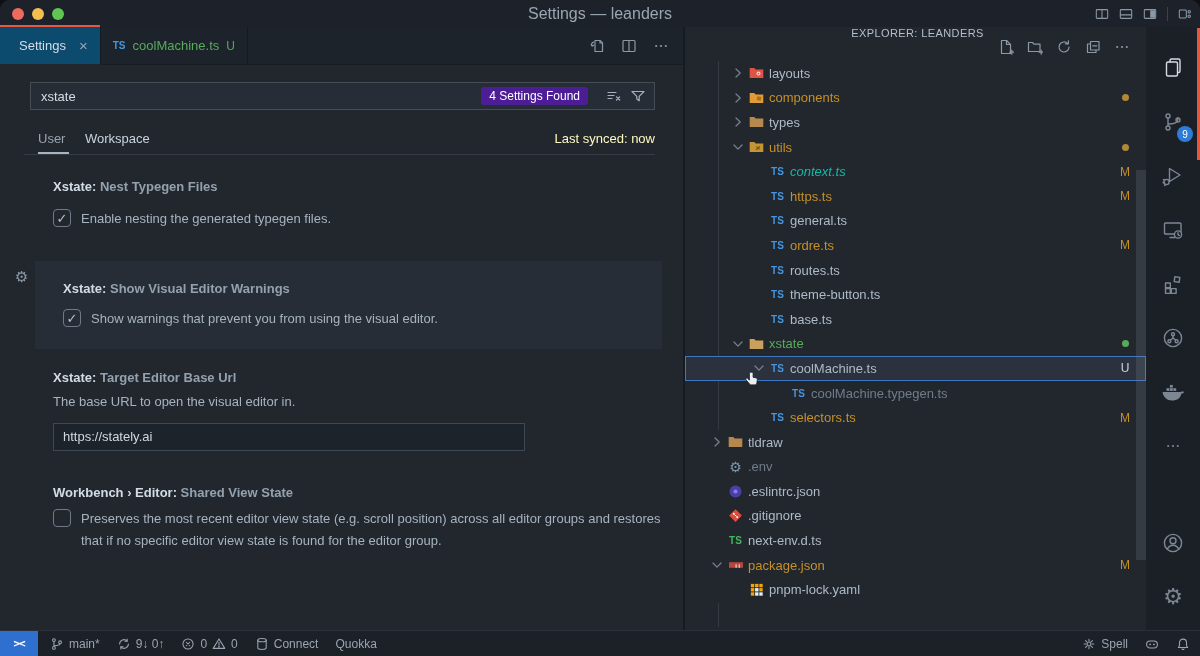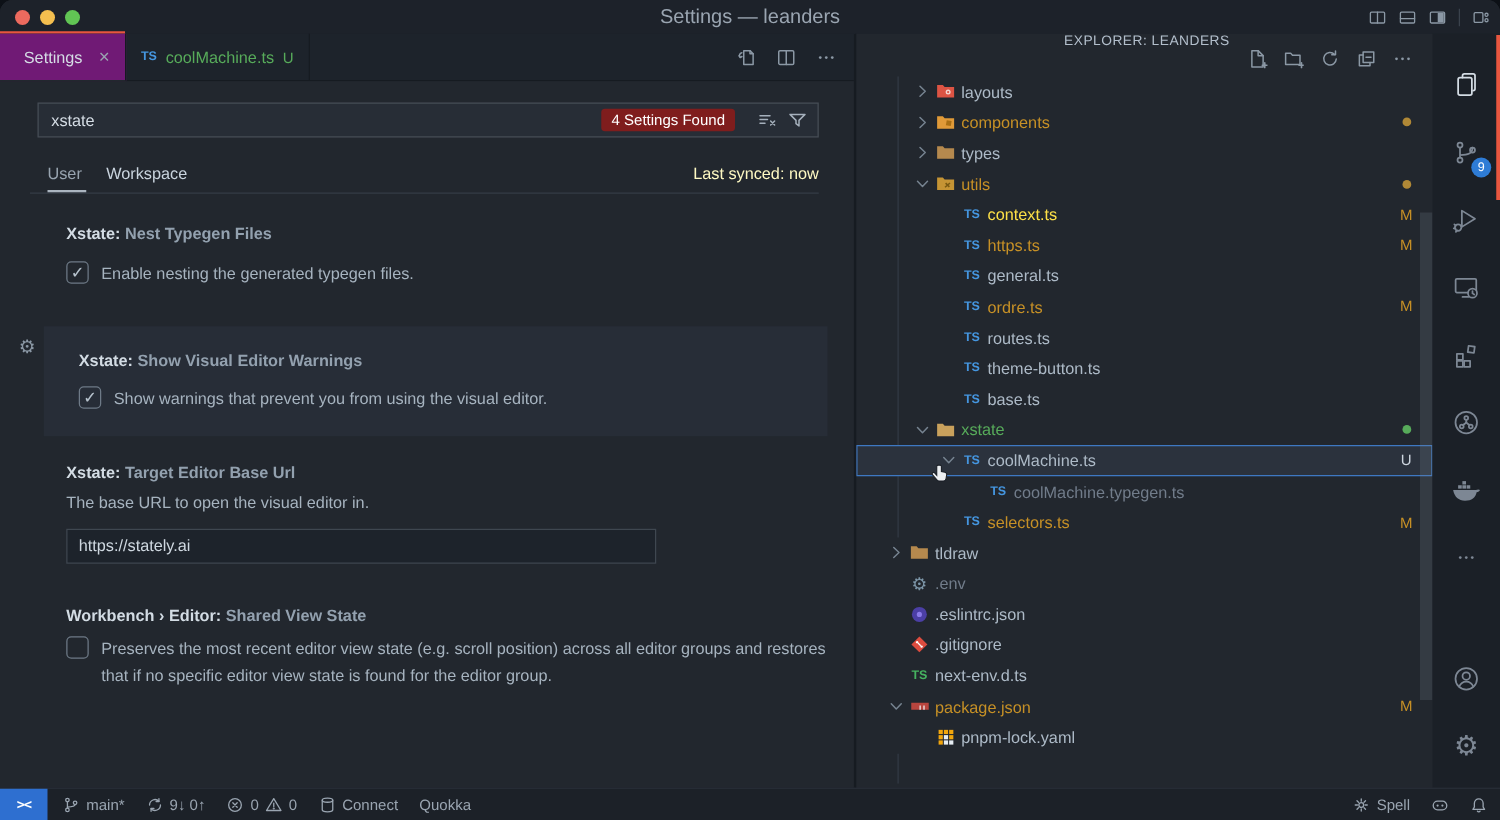--- a/index.html
+++ b/index.html
@@ -19,33 +19,33 @@
   
   .main { display:flex; height:603px; }
   .editor-group { width:683px; display:flex; flex-direction:column; background:#22272e; }
   .sash { width:1px; background:#161b21; }
   .sidebar { width:462px; position:relative; background:#22272e; border-left:1px solid #161b21; }
   .activitybar { width:54px; position:relative; background:#1b2027; display:flex; flex-direction:column; align-items:center; padding-top:14px; padding-bottom:6px; }
 
   
   .tabbar { position:relative; height:38px; background:#1d232b; display:flex; border-bottom:1px solid #161b21; }
   .tab { display:flex; align-items:center; gap:7px; padding:0 12px; font-size:13px; border-right:1px solid #161b21; cursor:default; }
-  .tab.active { background:#701a75; color:#d5dde5; border-bottom:1px solid #22272e; margin-bottom:-1px; }
+  .tab.active { background:#0c4a6e; color:#d5dde5; border-bottom:1px solid #22272e; margin-bottom:-1px; }
   .tab.inactive { color:#57ab5a; }
   .tab .doc-ic { color:#aab6c2; display:flex; }
   .tab .close { color:#9aa5b1; font-size:15px; margin-left:6px; }
   .tsg { font-weight:700; font-size:10px; color:#4596e0; letter-spacing:0; }
   .tab-badge { font-size:12px; }
   .editor-actions { position:absolute; right:14px; top:0; height:38px; display:flex; align-items:center; gap:16px; color:#8b98a5; }
 
   
   .editor { position:relative; flex:1; background:#22272e; overflow:hidden; }
   .searchbox { position:absolute; left:30px; top:17px; width:625px; height:28px; background:#272d36; border:1px solid #464d55; display:flex; align-items:center; padding:0 8px 0 10px; }
   .search-value { flex:1; font-size:13px; color:#d5dde5; }
-  .count-badge { background:#7f1d1d; color:#fff; font-size:12px; padding:2px 8px; border-radius:3px; margin-right:10px; white-space:nowrap; }
+  .count-badge { background:#4c1d95; color:#fff; font-size:12px; padding:2px 8px; border-radius:3px; margin-right:10px; white-space:nowrap; }
   .searchbox .s-icon { color:#a5b0bc; display:flex; margin-left:8px; }
   .scope-row { position:absolute; left:0; right:0; top:66px; height:24px; font-size:13px; }
   .scope-user { position:absolute; left:38px; color:#98a4b0; }
   .scope-ws { position:absolute; left:85px; color:#c9d4de; }
   .scope-underline { position:absolute; left:38px; top:21px; width:31px; height:1.5px; background:#aab4bf; }
   .synced { position:absolute; right:28px; color:#fef9c3; }
   .scope-divider { position:absolute; left:24px; right:28px; top:89px; height:1px; background:#343c46; }
 
   .setting-item { position:absolute; left:0; width:662px; padding-left:53px; }
   .setting-item.highlight { left:35px; width:627px; padding:20px 0 0 28px; background:#272d37; height:88px; }
@@ -333,21 +333,21 @@
             </span>
             <span class="lbl" style="color: rgb(198, 144, 38);">utils</span>
             <span class="dot" style="background: rgb(176, 136, 54);"></span>
           </div>
           <div class="tree-row">
             <span style="width: 66px; flex: 0 0 auto;"></span>
             <span class="chev"></span>
             <span class="f-icon">
               <span class="tsg">TS</span>
             </span>
-            <span class="lbl" style="color: #fde047;">context.ts</span>
+            <span class="lbl" style="color: #14b8a6; font-style: italic;">context.ts</span>
             <span class="badge" style="color: rgb(198, 144, 38);">M</span>
           </div>
           <div class="tree-row">
             <span style="width: 66px; flex: 0 0 auto;"></span>
             <span class="chev"></span>
             <span class="f-icon">
               <span class="tsg">TS</span>
             </span>
             <span class="lbl" style="color: rgb(198, 144, 38);">https.ts</span>
             <span class="badge" style="color: rgb(198, 144, 38);">M</span>

